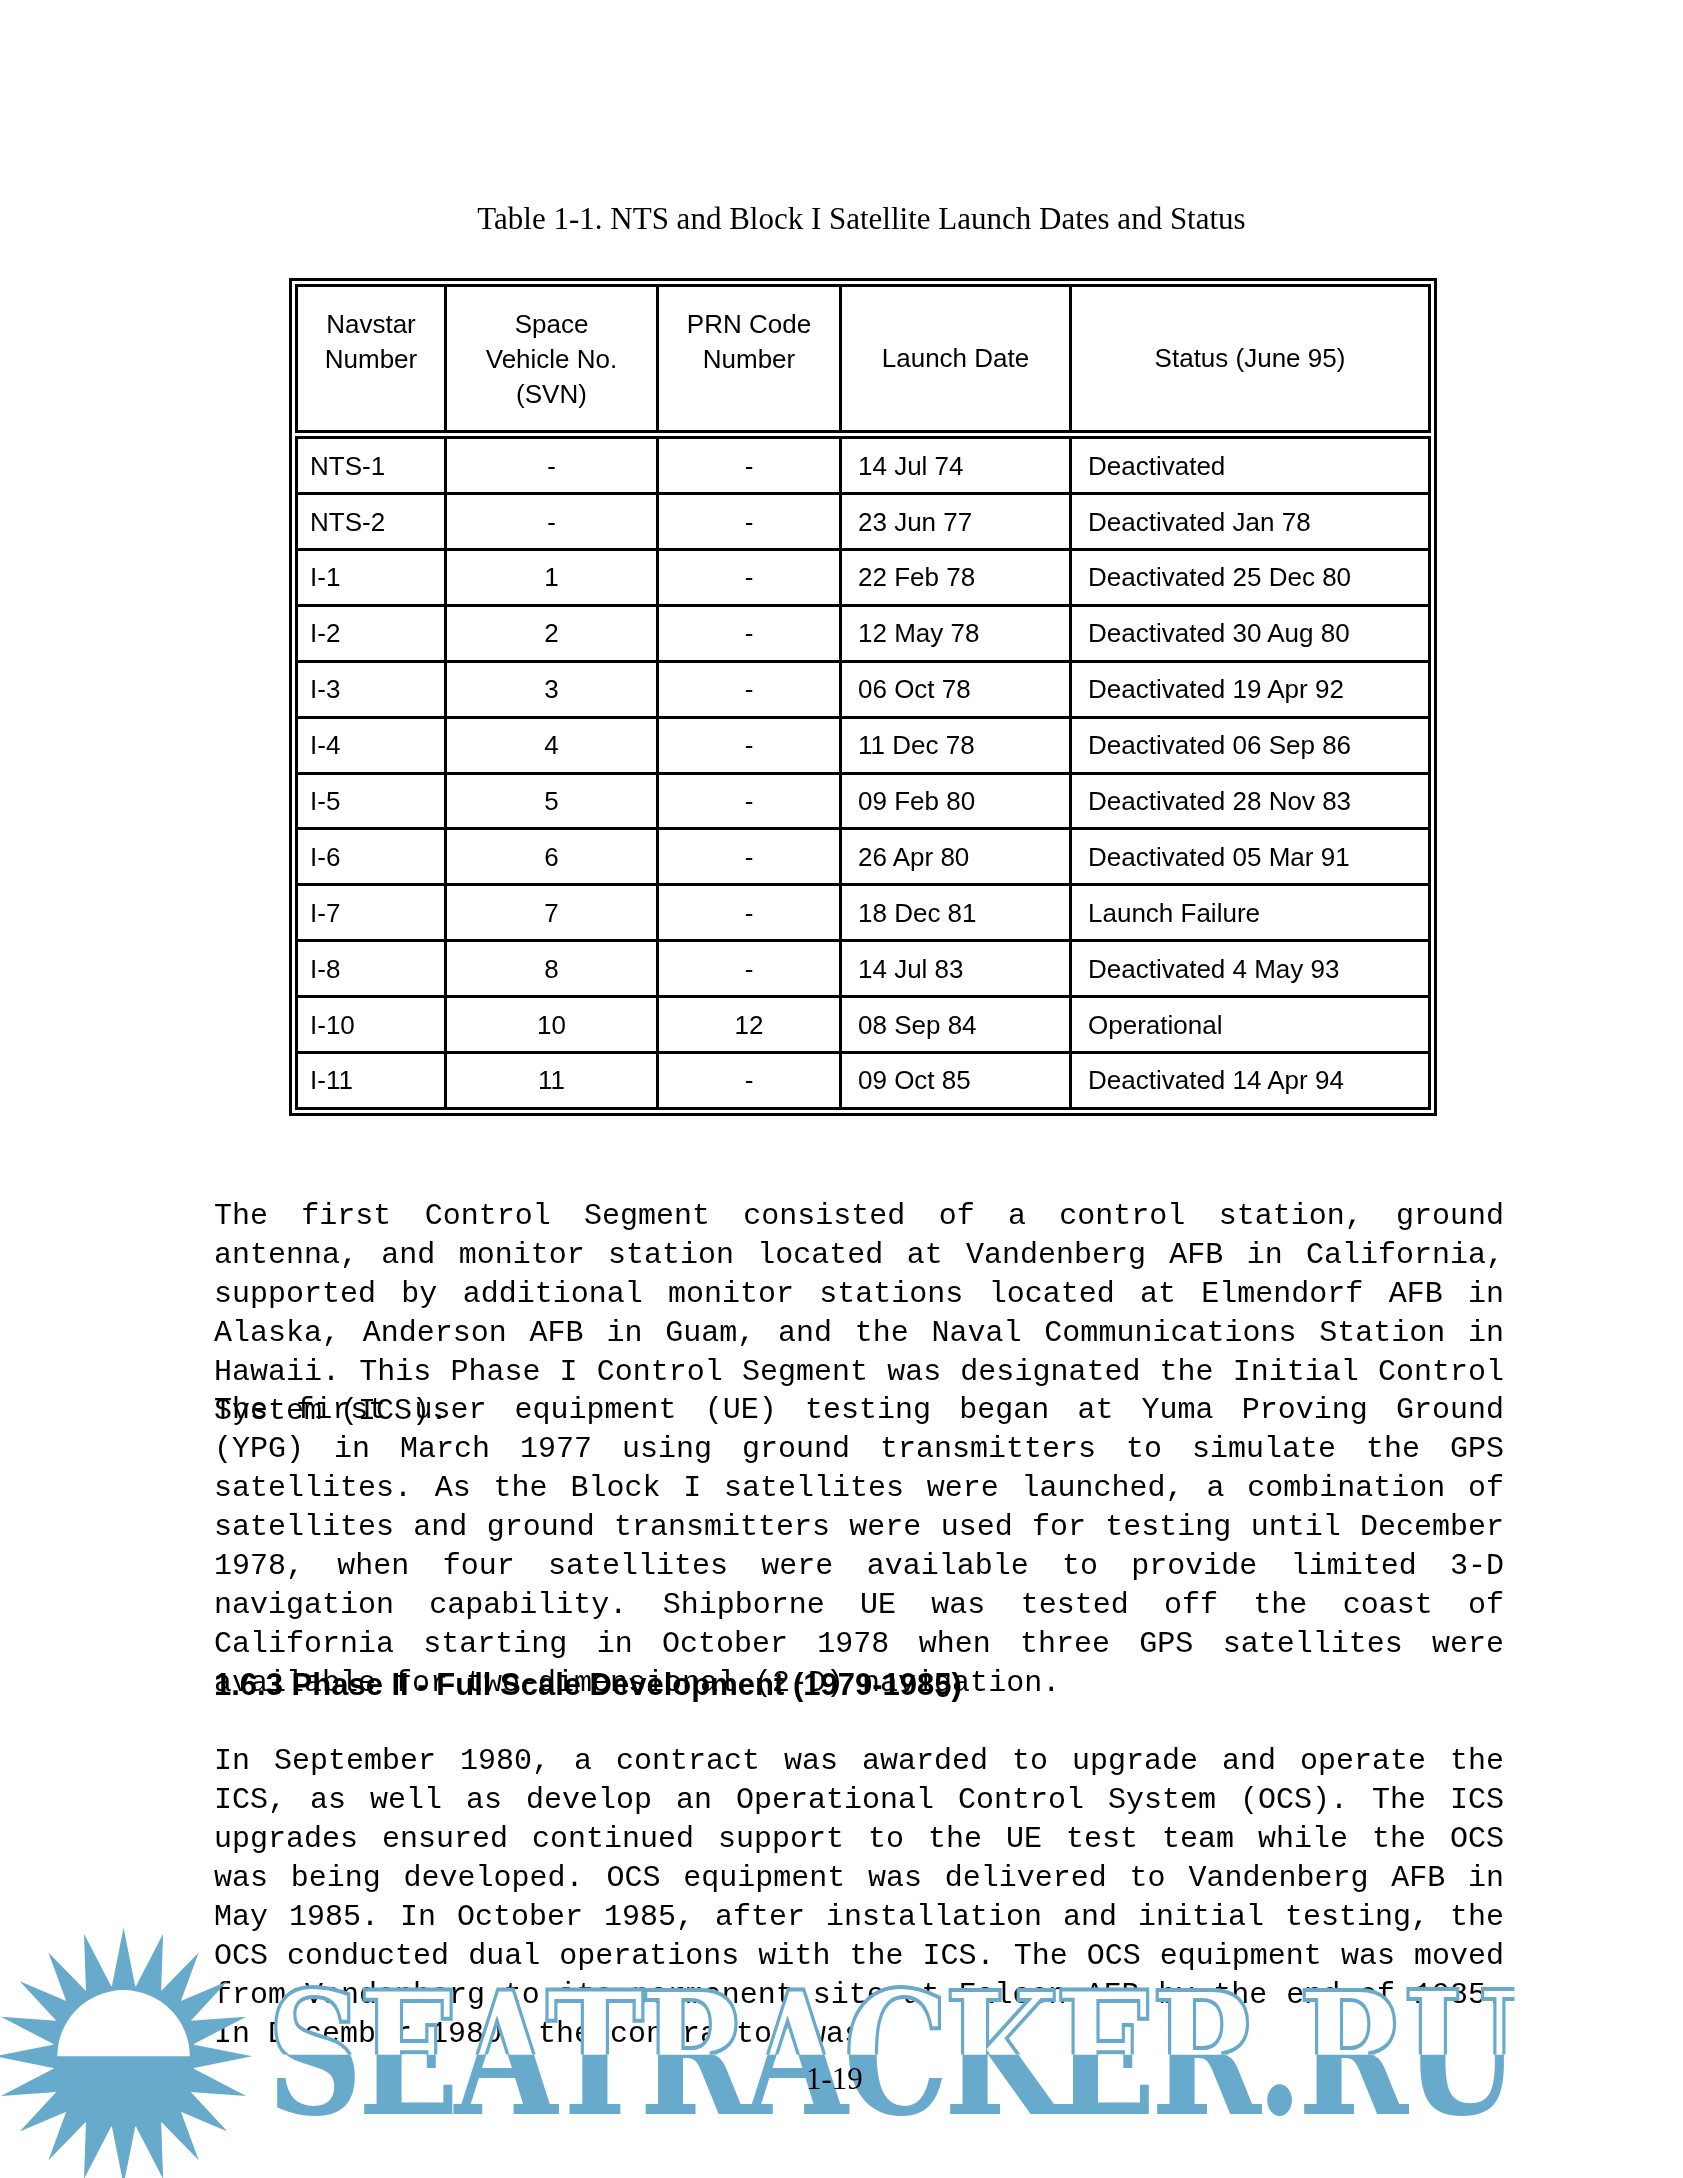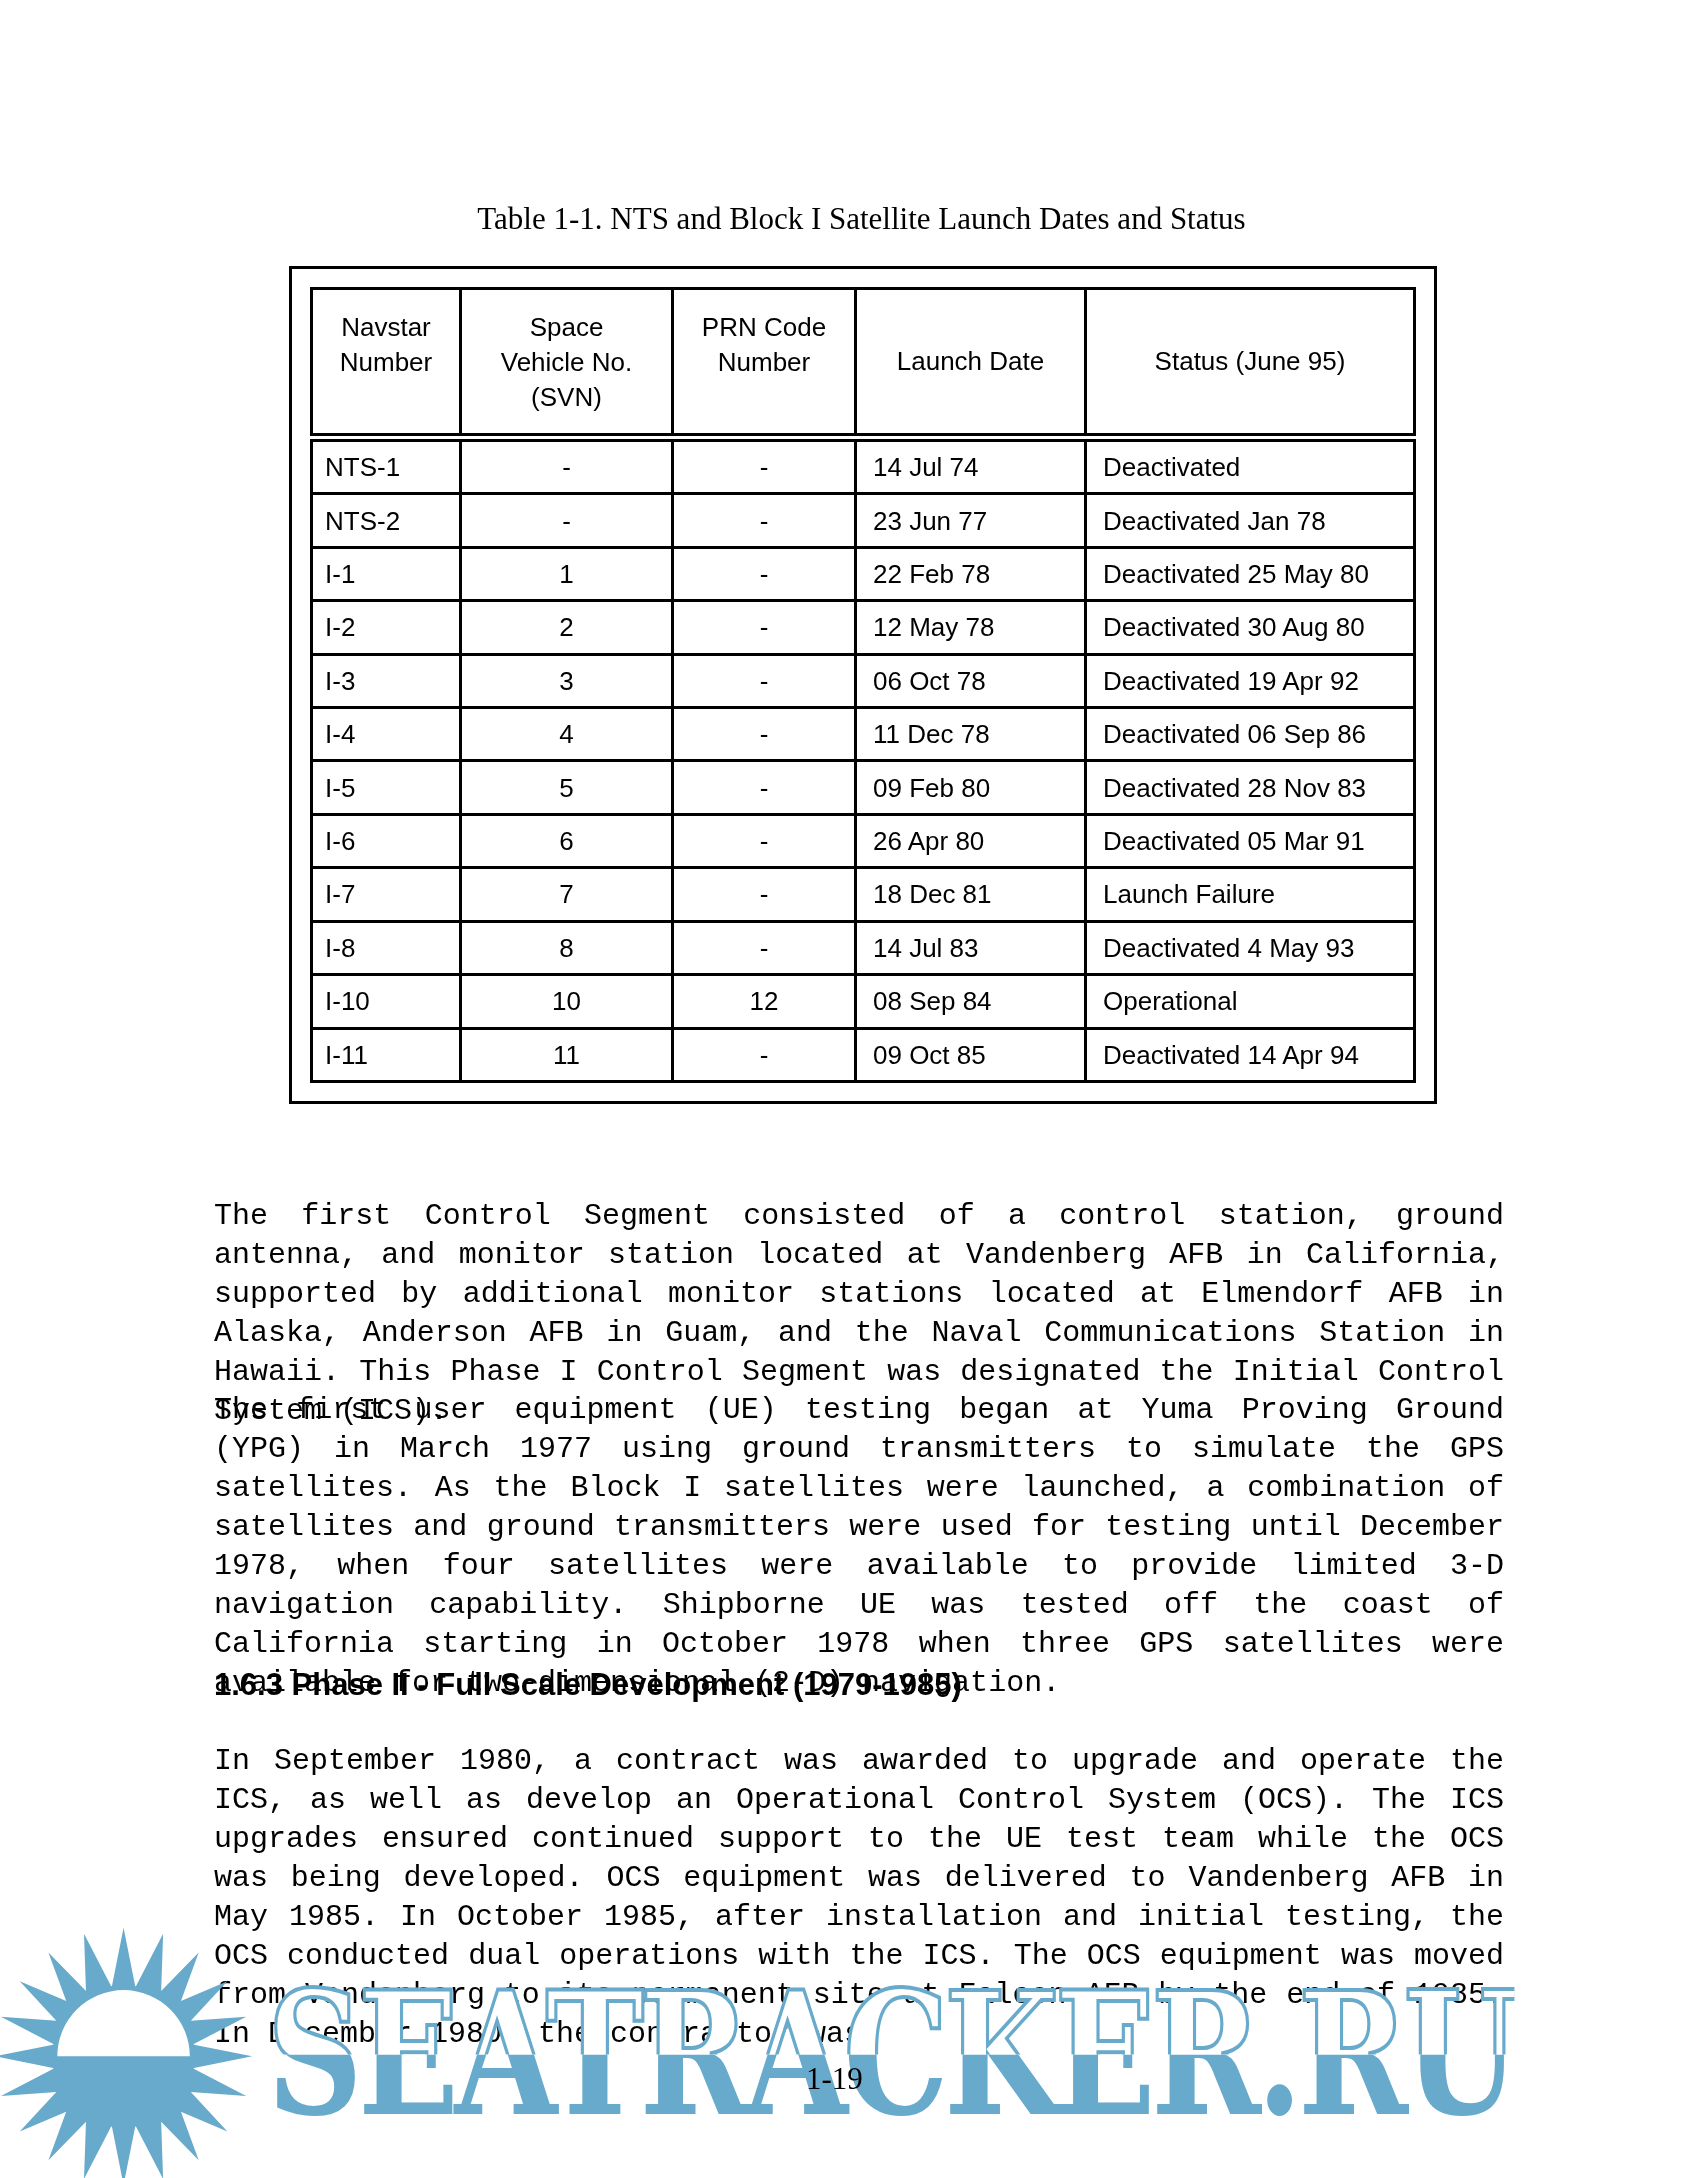--- a/index.html
+++ b/index.html
@@ -6,22 +6,22 @@
   body { width: 1683px; height: 2178px; position: relative; overflow: hidden; }
   .page { position: absolute; left: 0; top: 0; width: 1683px; height: 2178px; background: #fff; }
 
   .table-title {
     position: absolute; left: 297px; width: 1129px; top: 201px;
     text-align: center;
     font-family: "Liberation Serif", serif; font-size: 31px; line-height: 36px; color: #000;
   }
 
   .tbl-wrap {
-    position: absolute; left: 289px; top: 266px; width: 1148px; height: 838px;
-    box-sizing: border-box; border: 3px solid #000; padding: 18px;
+    position: absolute; left: 289px; top: 278px; width: 1148px; height: 838px;
+    box-sizing: border-box; border: 3px solid #000; padding: 3px;
   }
   table.sat {
     width: 100%; height: 100%; border-collapse: collapse; table-layout: fixed;
     font-family: "Liberation Sans", sans-serif; font-size: 26px; color: #000;
   }
   table.sat th, table.sat td { border: 3px solid #000; padding: 0 0 0 14px; }
   table.sat thead th {
     font-weight: normal; height: 123px; vertical-align: top; text-align: center;
     padding: 20px 4px 0 4px; line-height: 35px;
     border-bottom: 9px double #000;
@@ -105,21 +105,21 @@
           <td class="c">-</td>
           <td class="c">-</td>
           <td class="d">23 Jun 77</td>
           <td class="d">Deactivated Jan 78</td>
         </tr>
         <tr>
           <td class="l">I-1</td>
           <td class="c">1</td>
           <td class="c">-</td>
           <td class="d">22 Feb 78</td>
-          <td class="d">Deactivated 25 May 80</td>
+          <td class="d">Deactivated 25 Dec 80</td>
         </tr>
         <tr>
           <td class="l">I-2</td>
           <td class="c">2</td>
           <td class="c">-</td>
           <td class="d">12 May 78</td>
           <td class="d">Deactivated 30 Aug 80</td>
         </tr>
         <tr>
           <td class="l">I-3</td>

